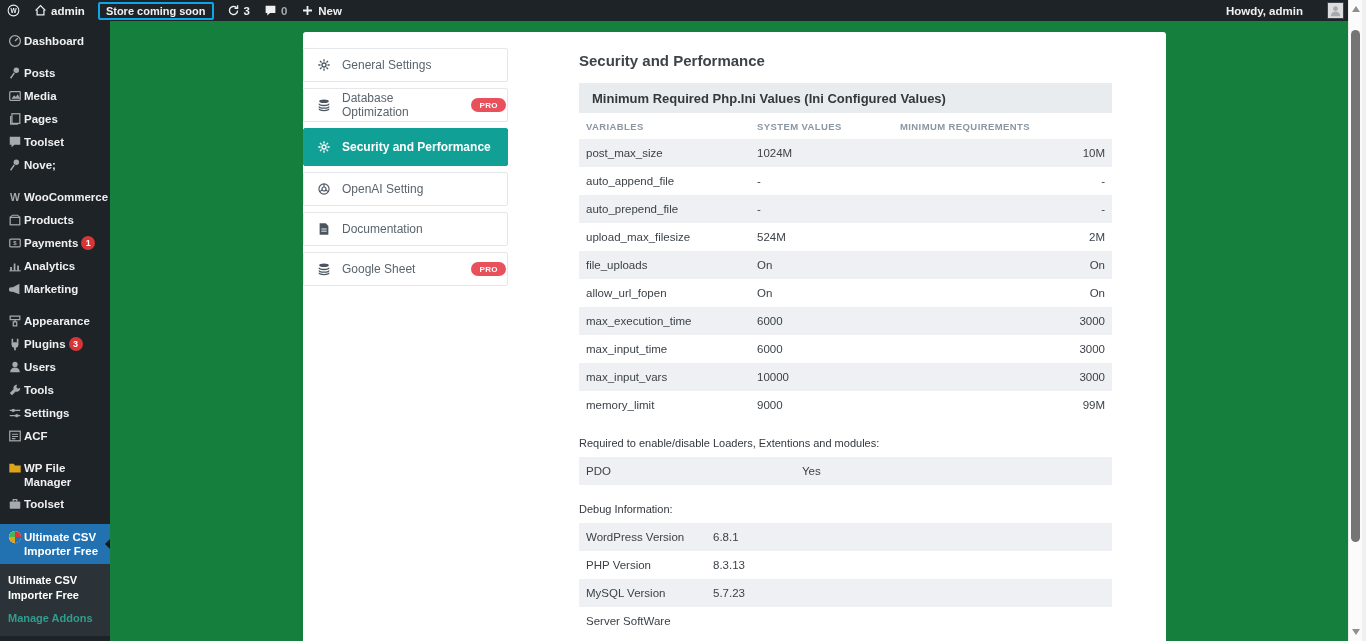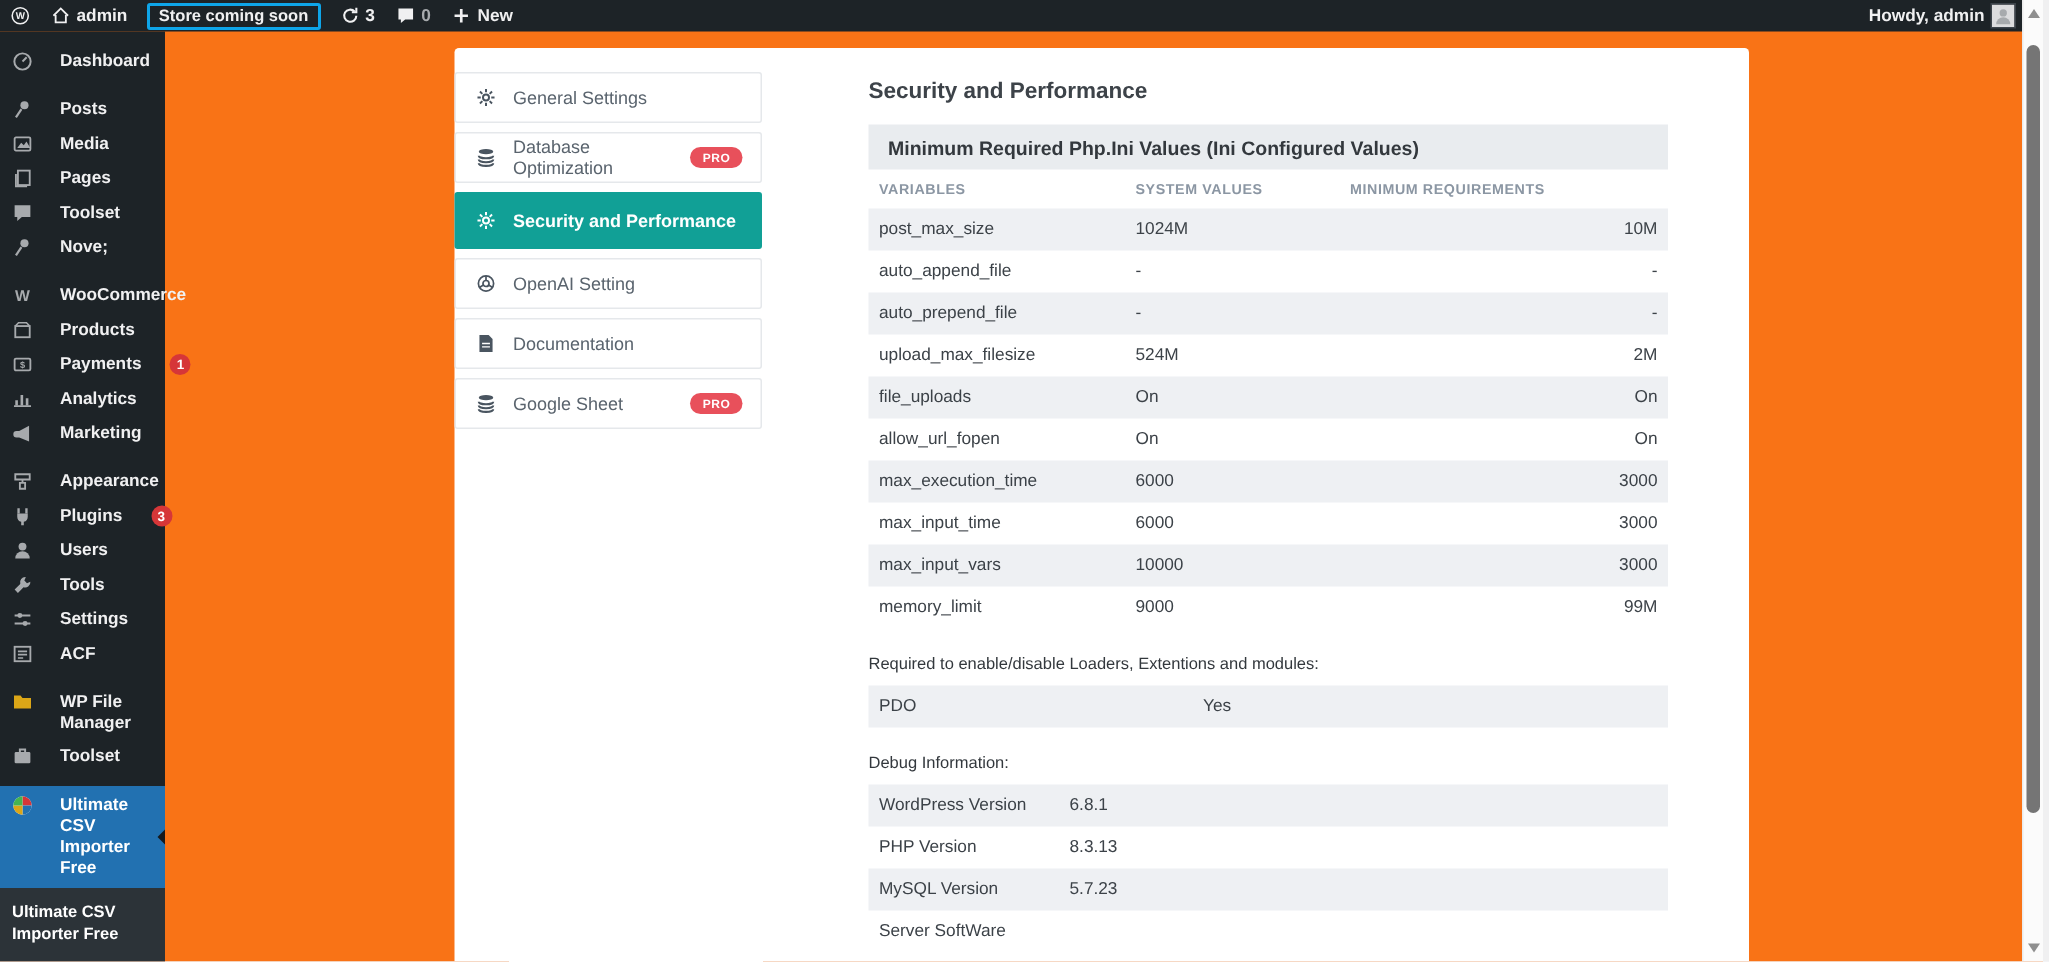--- a/index.html
+++ b/index.html
@@ -1,31 +1,31 @@
 <!DOCTYPE html>
 <html><head>
 <meta charset="utf-8">
 <style>
   html,body{margin:0;padding:0;background:#f0f0f1;font-family:"Liberation Sans",sans-serif;}
-  #screen{position:relative;width:1362px;height:641px;background:#f97316;overflow:hidden;}
+  #screen{position:relative;width:1362px;height:641px;background:#15803d;overflow:hidden;}
 
   
   .admin-bar{position:absolute;top:0;left:0;width:1352px;height:21px;background:#1d2327;color:#f0f0f1;
     display:flex;align-items:center;font-size:11.5px;z-index:30;}
   .ab-item{display:flex;align-items:center;gap:4px;padding:0 7px;height:21px;cursor:pointer;font-weight:600;}
   .ab-item svg{width:13px;height:13px;}
   .ab-dim{color:#a7aaad;}
   .store-badge{border:2px solid #0ea5e9;border-radius:2px;padding:1px 6px;margin:0 6px;font-size:11px;font-weight:700;}
-  .ab-right{margin-left:auto;display:flex;align-items:center;gap:4px;padding-right:8px;font-weight:600;}
+  .ab-right{margin-left:auto;display:flex;align-items:center;gap:24px;padding-right:8px;font-weight:600;}
   .avatar{width:15px;height:15px;border:1px solid #3c434a;display:inline-flex;}
   .avatar svg{width:15px;height:15px;}
 
   
   .sidebar{position:absolute;top:21px;left:0;width:110px;height:620px;background:#1d2327;color:#f0f0f1;z-index:20;}
-  .sb-item{display:flex;align-items:flex-start;gap:17px;padding:4px 4px 4px 8px;font-size:11.5px;font-weight:600;
+  .sb-item{display:flex;align-items:flex-start;gap:1px;padding:4px 4px 4px 8px;font-size:11.5px;font-weight:600;
     line-height:14px;cursor:pointer;}
   .sb-item.gap{margin-top:9px;}
   .sb-item:first-child{margin-top:9px;}
   .ic-wrap{width:15px;height:15px;flex:0 0 15px;color:#a7aaad;display:inline-flex;}
   .ic-wrap svg{width:14px;height:14px;}
   .badge{background:#d63638;color:#fff;border-radius:50%;min-width:14px;height:14px;font-size:9px;font-weight:700;
     display:inline-flex;align-items:center;justify-content:center;margin-left:2px;}
   .sb-active{position:relative;background:#2271b1;color:#fff;padding:6px 4px 6px 8px;margin-top:8px;}
   .sb-active .ic-wrap{color:#fff;}
   .sb-active::after{content:"";position:absolute;right:0;top:50%;transform:translateY(-50%);
@@ -33,21 +33,21 @@
   .sb-submenu{background:#2c3338;padding:9px 8px 12px 8px;}
   .sub-title{font-size:11px;font-weight:700;color:#fff;line-height:1.35;}
   .sub-link{margin-top:9px;font-size:11px;font-weight:600;color:#2f9e8e;cursor:pointer;}
 
   
   .card{position:absolute;left:303px;top:32px;width:863px;height:609px;background:#fff;border-radius:3px 3px 0 0;}
 
   
   .tabs-panel{position:absolute;left:0;top:16px;width:205px;}
   .tab{display:flex;align-items:center;gap:10px;height:32px;margin-bottom:6px;background:#fff;
-    border:1px solid #e5e8eb;border-radius:2px;padding:0 12px 0 13px;font-size:12px;color:#5a646e;cursor:pointer;}
+    border:1px solid #e5e8eb;border-radius:2px;padding:0 1px 0 13px;font-size:12px;color:#5a646e;cursor:pointer;}
   .tab .ic-wrap{color:#4a5560;}
   .tab.active{background:#11a096;border-color:#11a096;color:#fff;font-weight:700;height:36px;}
   .tab.active .ic-wrap{color:#fff;}
   .pro{margin-left:auto;background:#e8505b;color:#fff;font-size:8px;font-weight:700;letter-spacing:.4px;
     padding:2.5px 8px;border-radius:9px;}
 
   
   .main-panel{position:absolute;left:276px;top:16px;width:533px;}
   .page-title{font-size:15px;font-weight:600;color:#3d4349;margin:4px 0 0;}
   .section-header{margin-top:14px;background:#e9ecef;height:30px;display:flex;align-items:center;

